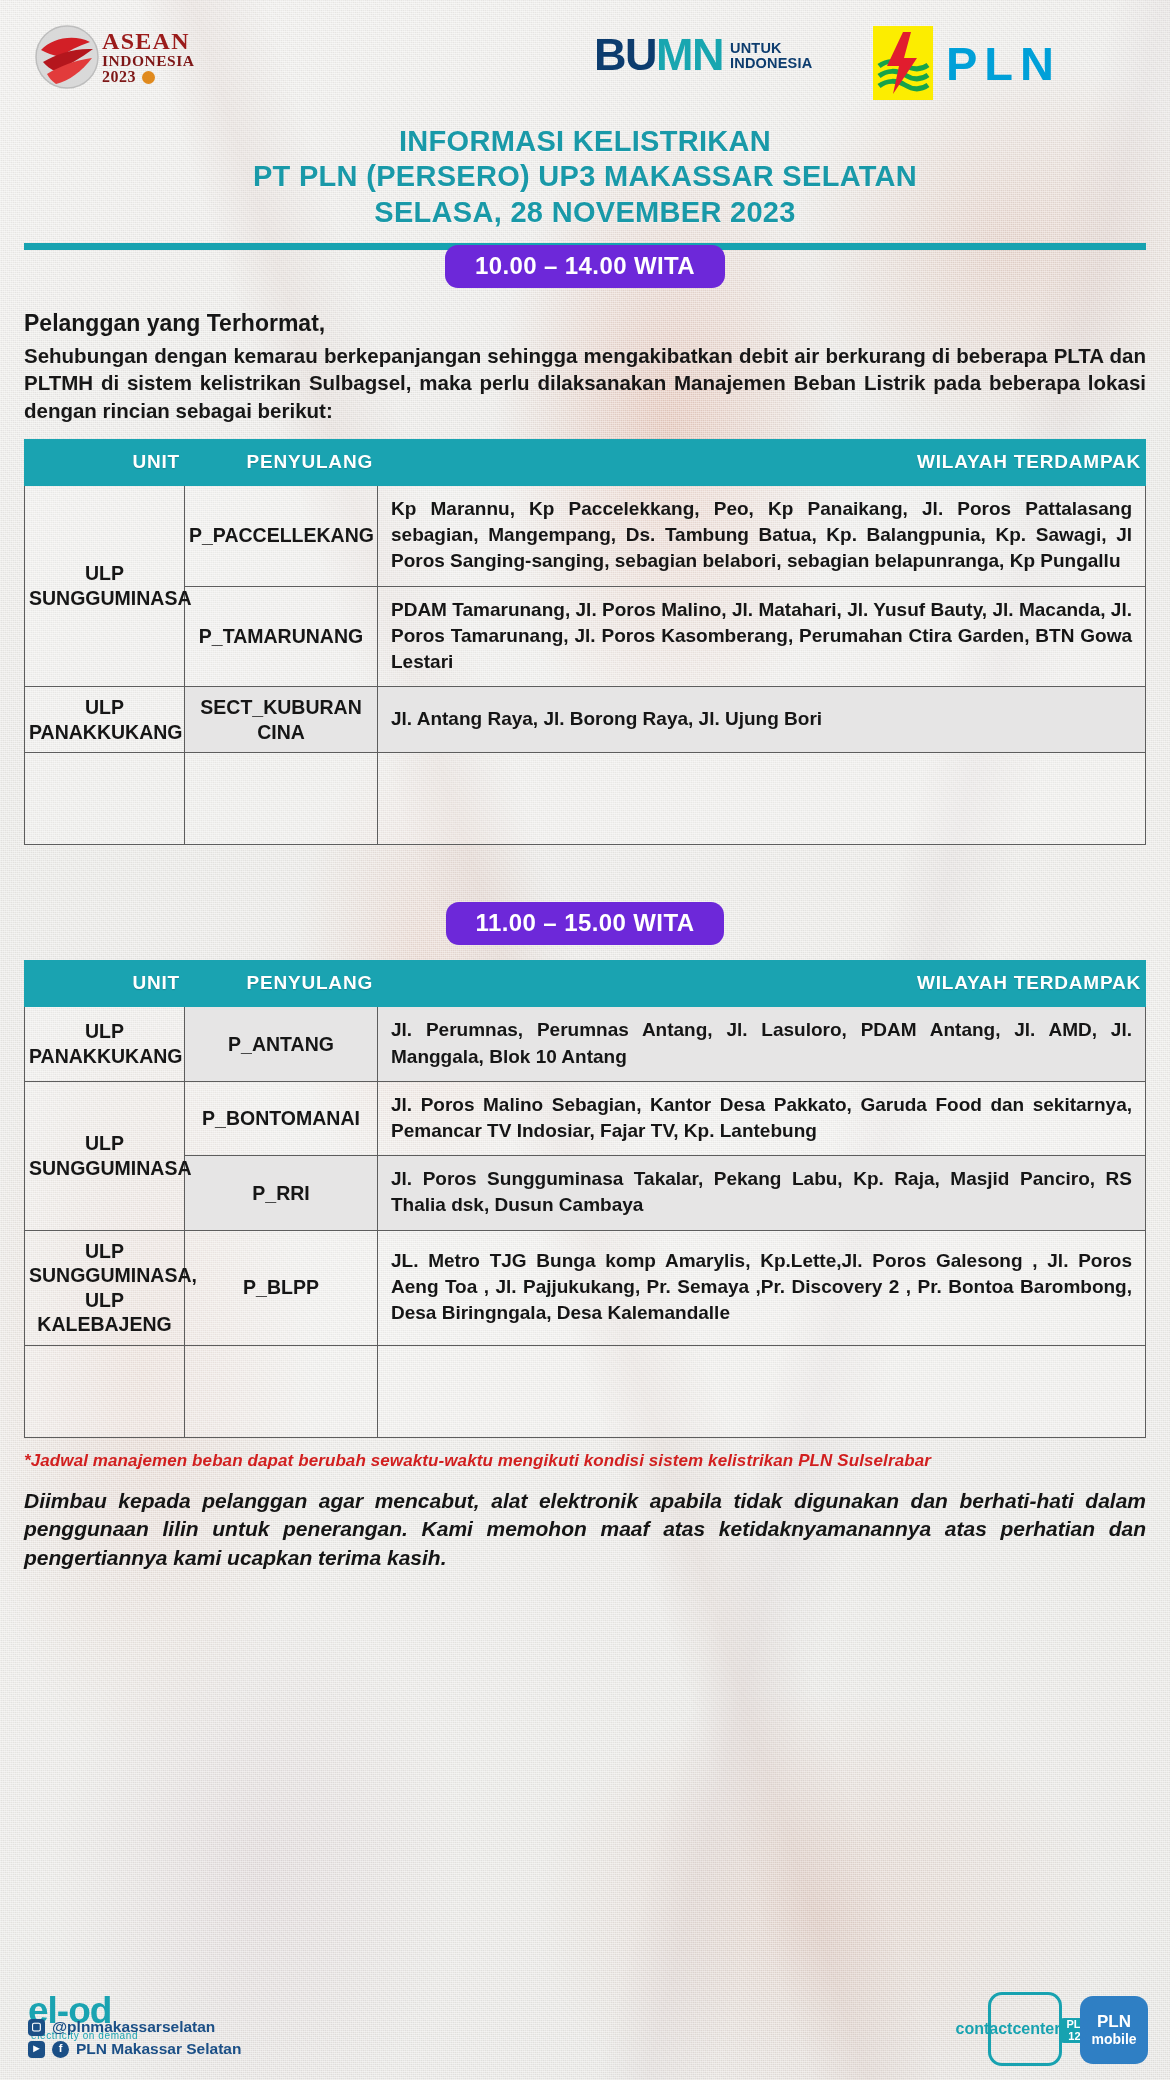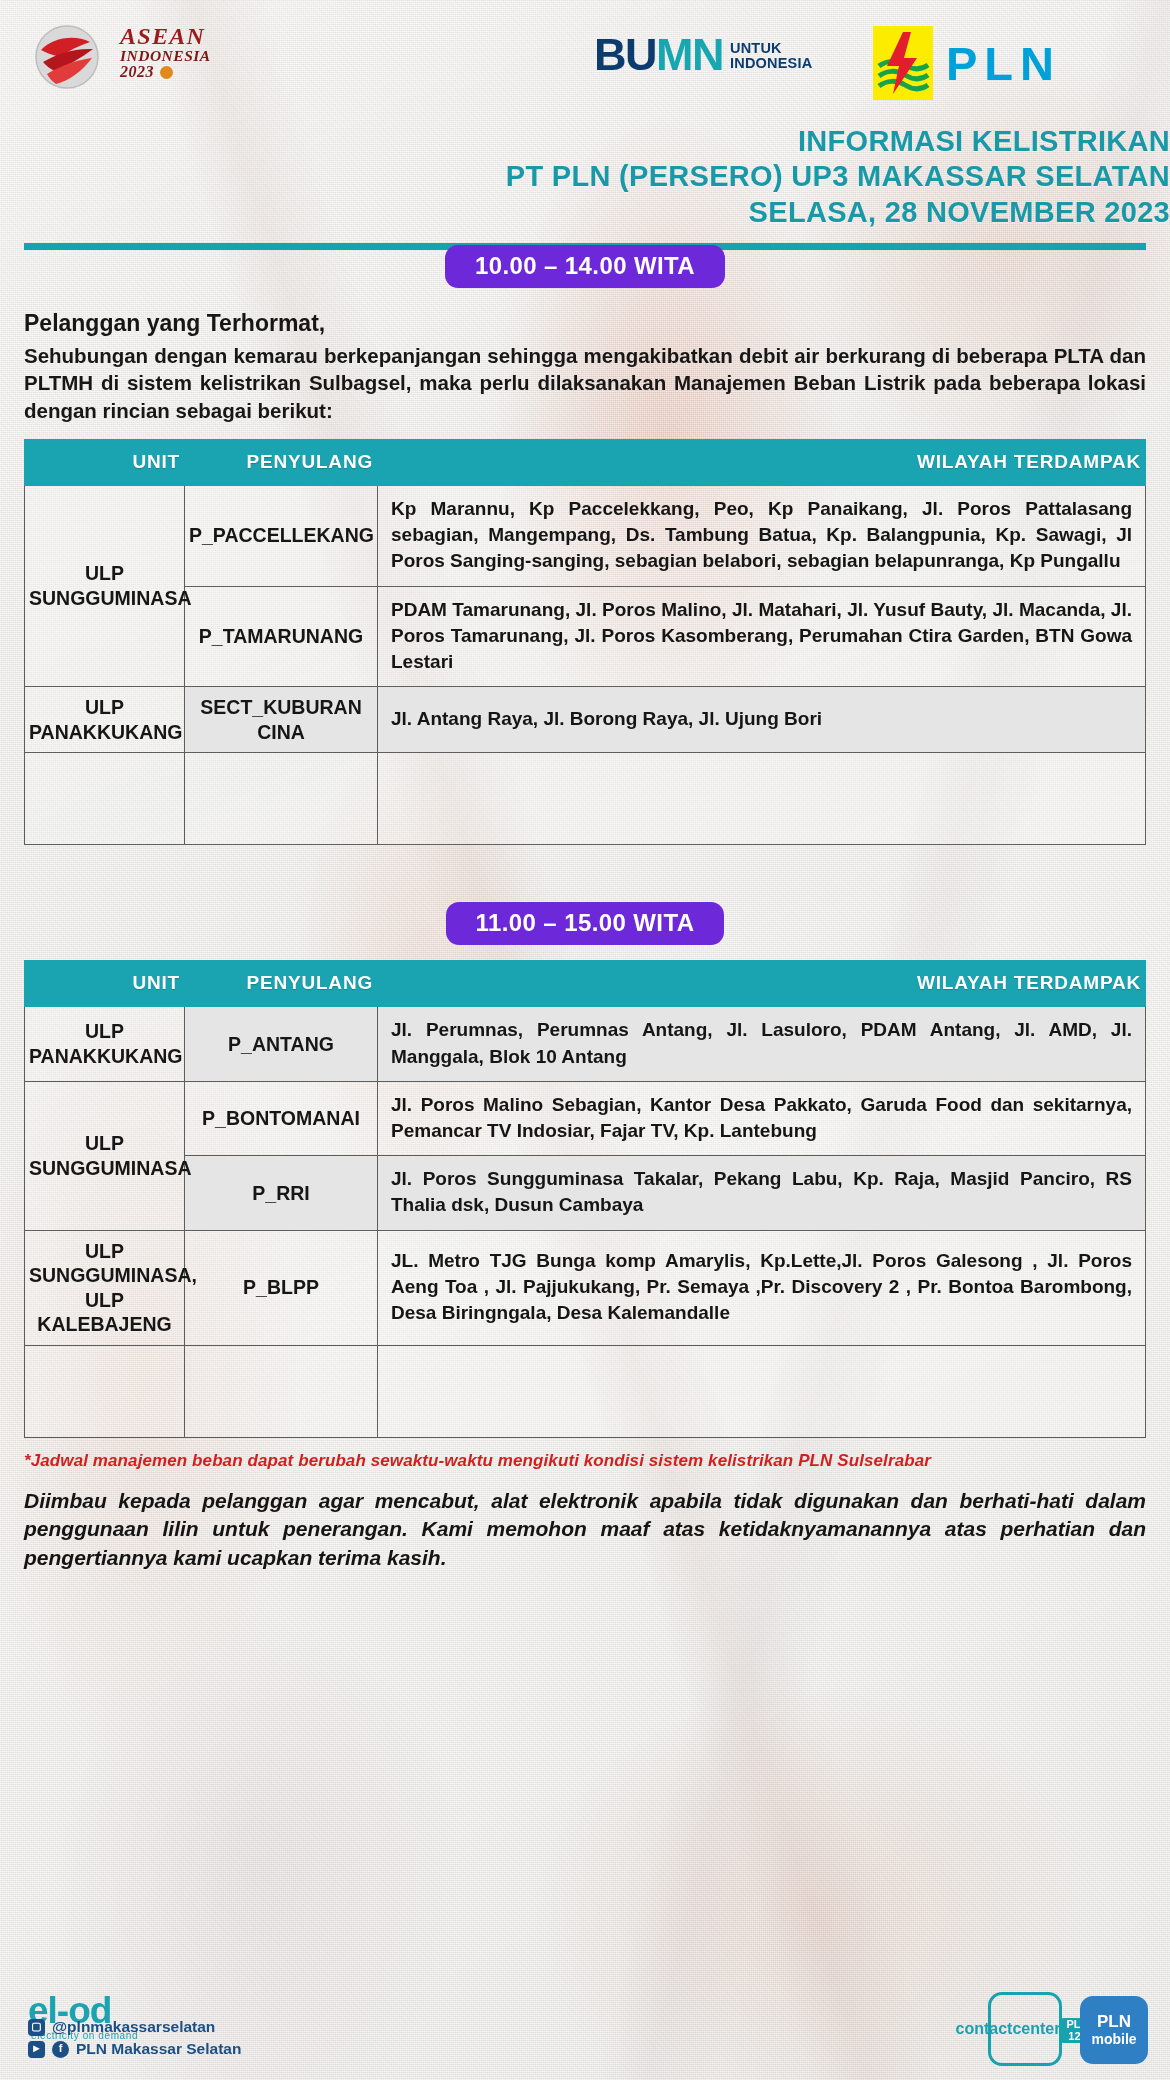--- a/index.html
+++ b/index.html
@@ -44,21 +44,21 @@
       linear-gradient(104deg, rgba(0,0,0,0) 66%, rgba(175,150,160,0.14) 69%, rgba(0,0,0,0) 73%);
   }
 
   #page { position: absolute; inset: 0; }
 
   
   .header { position: relative; height: 118px; }
 
   .asean-logo {
     position: absolute; left: 34px; top: 24px;
-    display: flex; align-items: flex-start; gap: 20px; font-style: italic;
+    display: flex; align-items: center; gap: 2px;
   }
   .asean-mark {
     width: 66px; height: 66px; position: relative; flex: none;
   }
   .asean-text { line-height: 1.02; }
   .asean-text .a1 {
     font-family: "Liberation Serif", serif;
     font-size: 24px; font-weight: 700; color: #9b1b1b; letter-spacing: 1.3px;
   }
   .asean-text .a2 {
@@ -97,21 +97,21 @@
     width: 60px; height: 74px; background: #fced00;
     position: relative; flex: none;
   }
   .pln-word {
     font-size: 47px; font-weight: 700; color: #00a0d8;
     letter-spacing: 7px; line-height: 1;
   }
 
   
   .title-block {
-    text-align: right;
+    text-align: center;
     color: #1999a8;
     font-weight: 700;
     font-size: 29px;
     line-height: 1.22;
     letter-spacing: 0.3px;
     margin-top: 6px;
     text-shadow: 0 1px 0 rgba(255,255,255,0.45);
   }
   .title-block .t-line { white-space: nowrap; }
 

